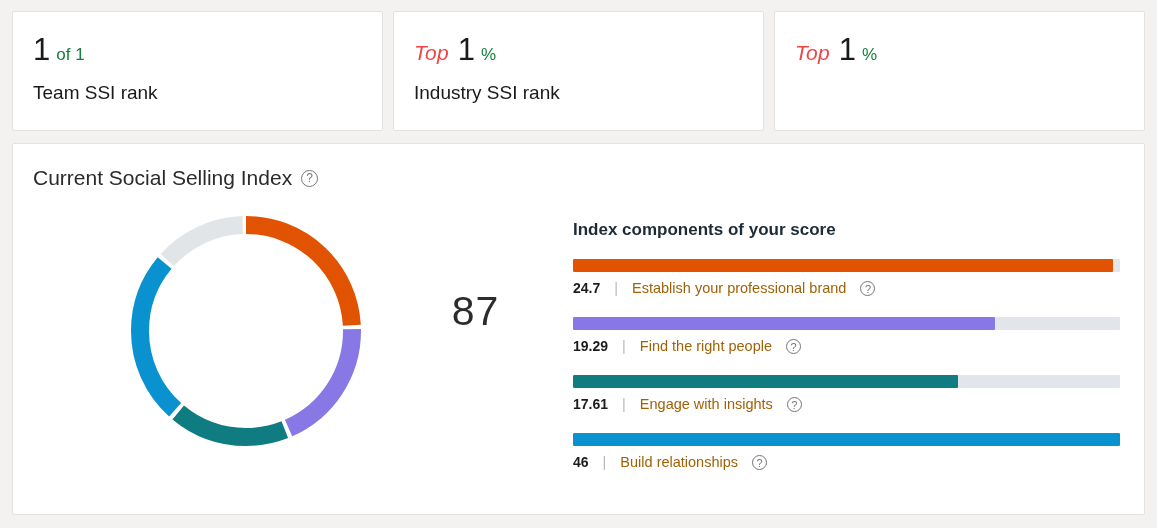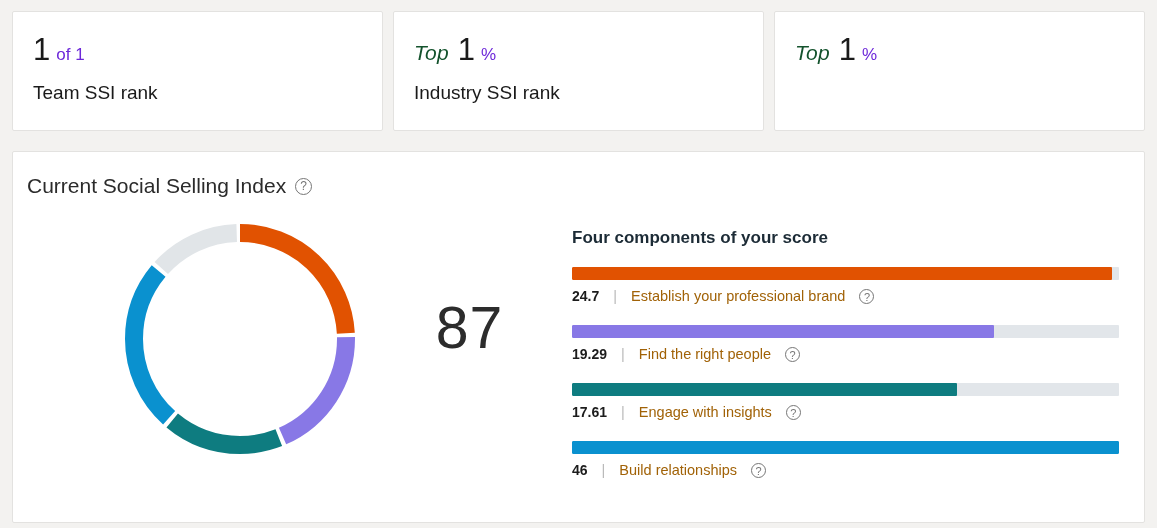--- a/index.html
+++ b/index.html
@@ -37,55 +37,55 @@
 
   .rank-value-line {
     display: flex;
     align-items: baseline;
     height: 42px;
   }
 
   .rank-prefix {
     font-style: italic;
     font-size: 21px;
-    color: #14532d;
+    color: #ef4444;
     margin-right: 9px;
     letter-spacing: .2px;
   }
 
   .rank-number {
     font-size: 31px;
     color: #1a1a1a;
     line-height: 1;
     font-weight: 400;
   }
 
   .rank-suffix {
     font-size: 17px;
-    color: #6d28d9;
+    color: #15803d;
     margin-left: 6px;
     text-align: right;
   }
 
   .rank-label {
     font-size: 19px;
     color: #1a1a1a;
     margin-top: 6px;
     font-weight: 400;
   }
 
   
   .ssi-panel {
     position: relative;
-    margin-top: 20px;
+    margin-top: 12px;
     background: #ffffff;
     border: 1px solid #e3e2e0;
     border-radius: 2px;
     height: 372px;
-    padding: 22px 24px 0 14px;
+    padding: 22px 24px 0 20px;
   }
 
   .panel-title-row {
     display: flex;
     align-items: center;
     gap: 9px;
   }
 
   .panel-title {
     font-size: 21px;
@@ -140,21 +140,21 @@
   .donut-wrap svg { display: block; }
 
   .score-block {
     position: absolute;
     left: 360px;
     top: 95px;
     width: 165px;
     text-align: center;
   }
   .score-value {
-    font-size: 59px;
+    font-size: 41px;
     line-height: 1;
     color: #2c2c2c;
     font-weight: 300;
     letter-spacing: 1px;
   }
   .score-caption {
     font-size: 18px;
     color: #5d5d5d;
     margin-top: 13px;
   }
@@ -261,21 +261,21 @@
               </g>
           </svg>
         </div>
 
         <div class="score-block">
           <div class="score-value">87</div>
         </div>
       </div>
 
       <div class="components-side">
-        <div class="components-heading">Four components of your score</div>
+        <div class="components-heading">Index components of your score</div>
         <div id="components-list">
             <div class="component-item">
               <div class="bar-track">
                 <div class="bar-fill" style="width: 98.8%; background: rgb(225, 82, 1);"></div>
               </div>
               <div class="component-label">
                 <span class="comp-score">24.7</span>
                 <span class="comp-sep">|</span>
                 <span class="comp-name">Establish your professional brand</span>
                 <span class="help-icon small"></span>

